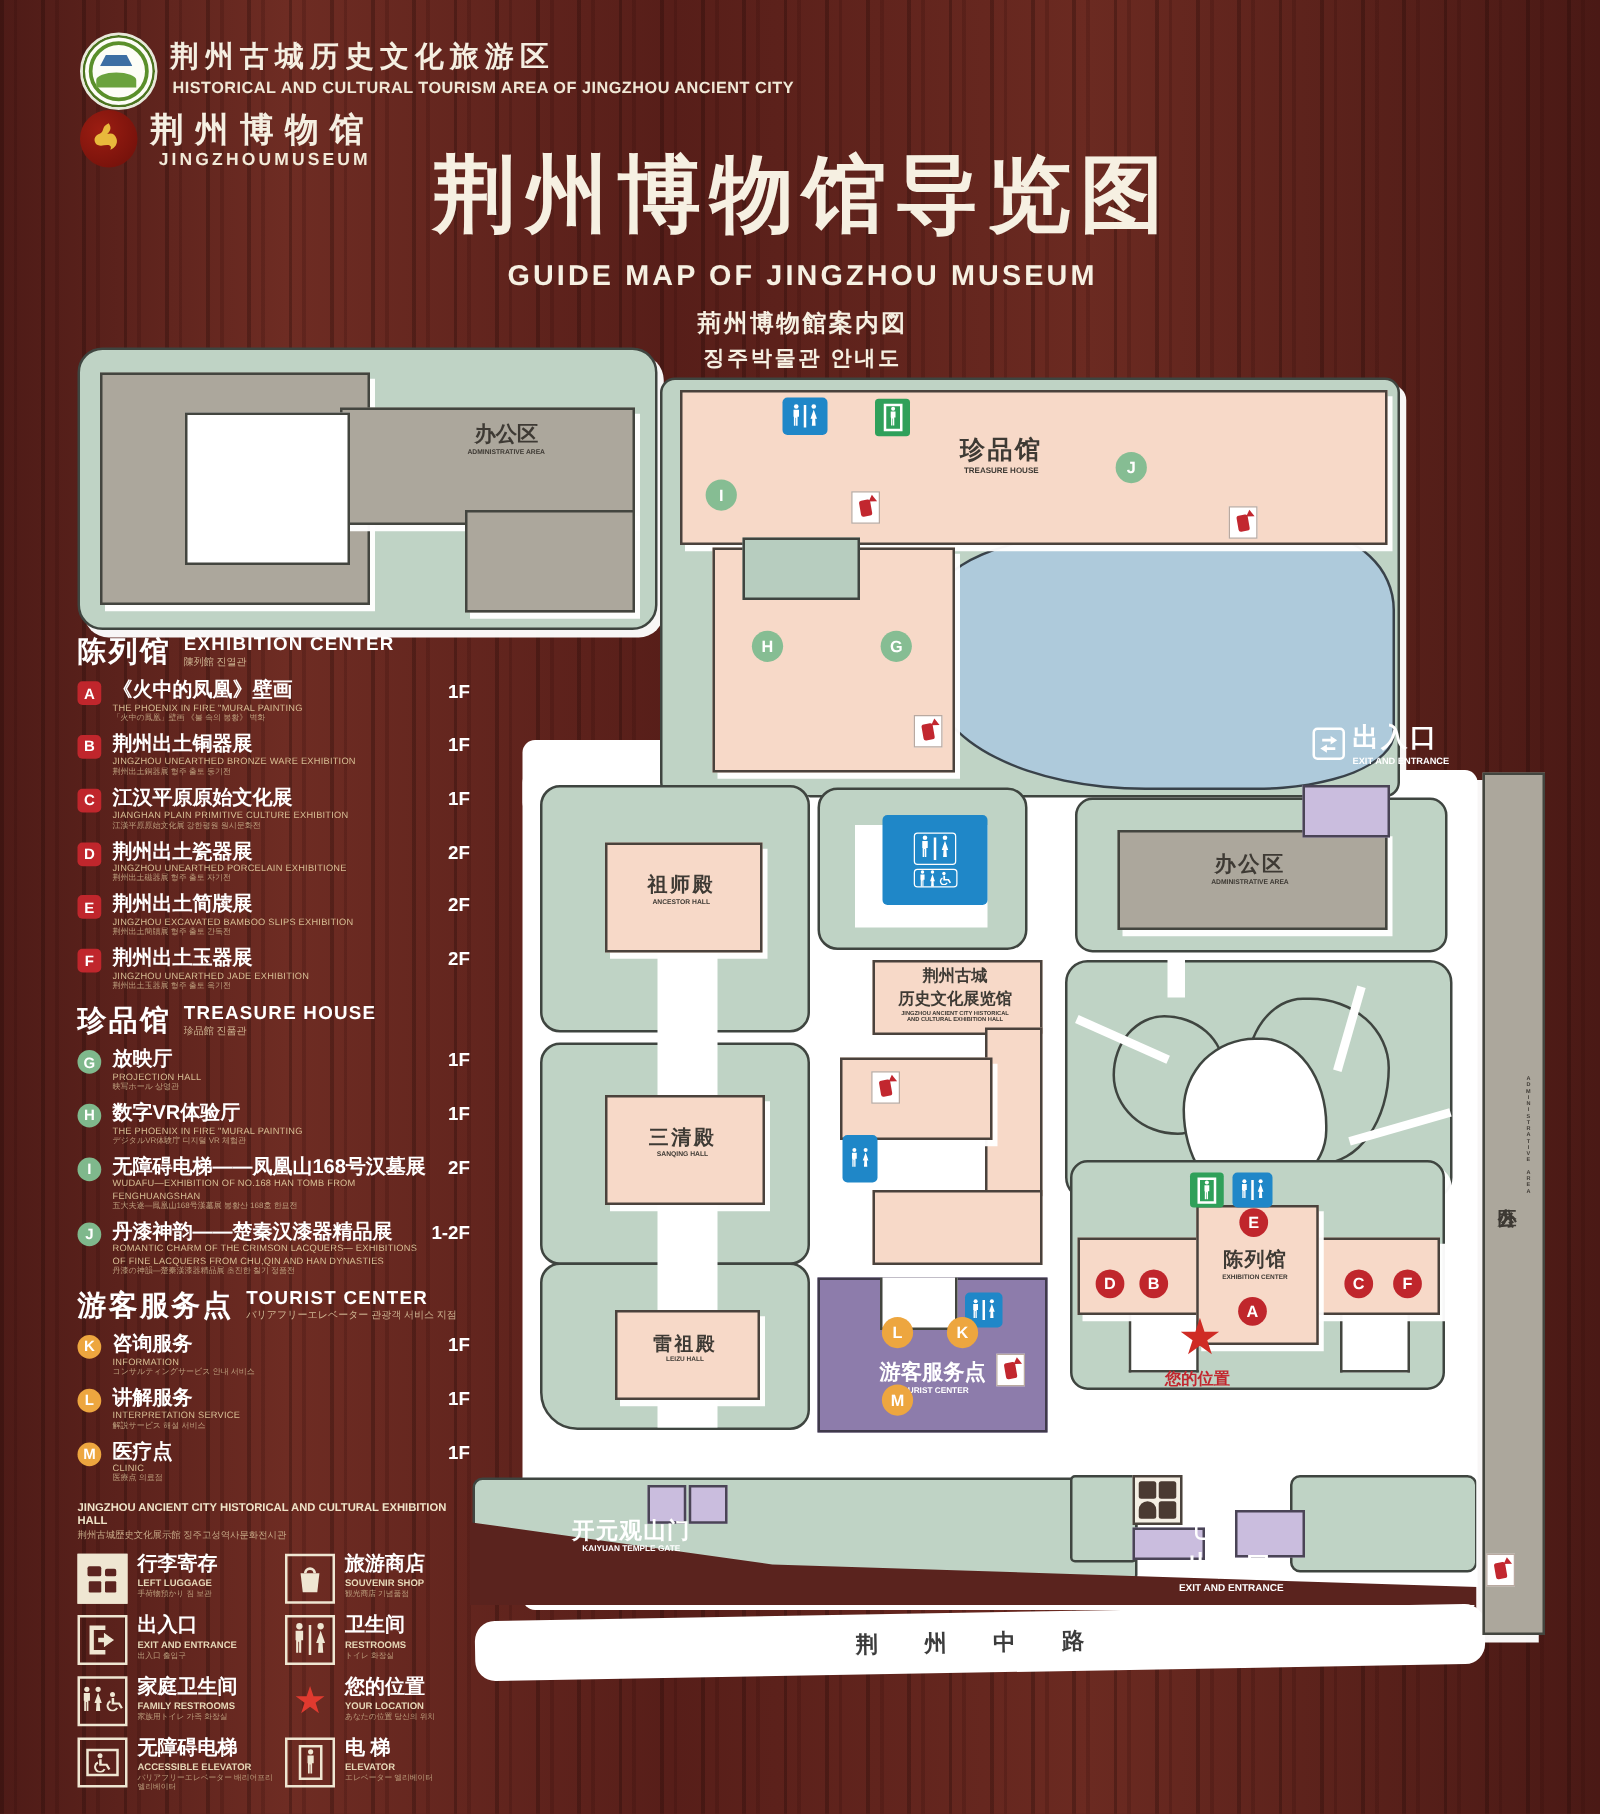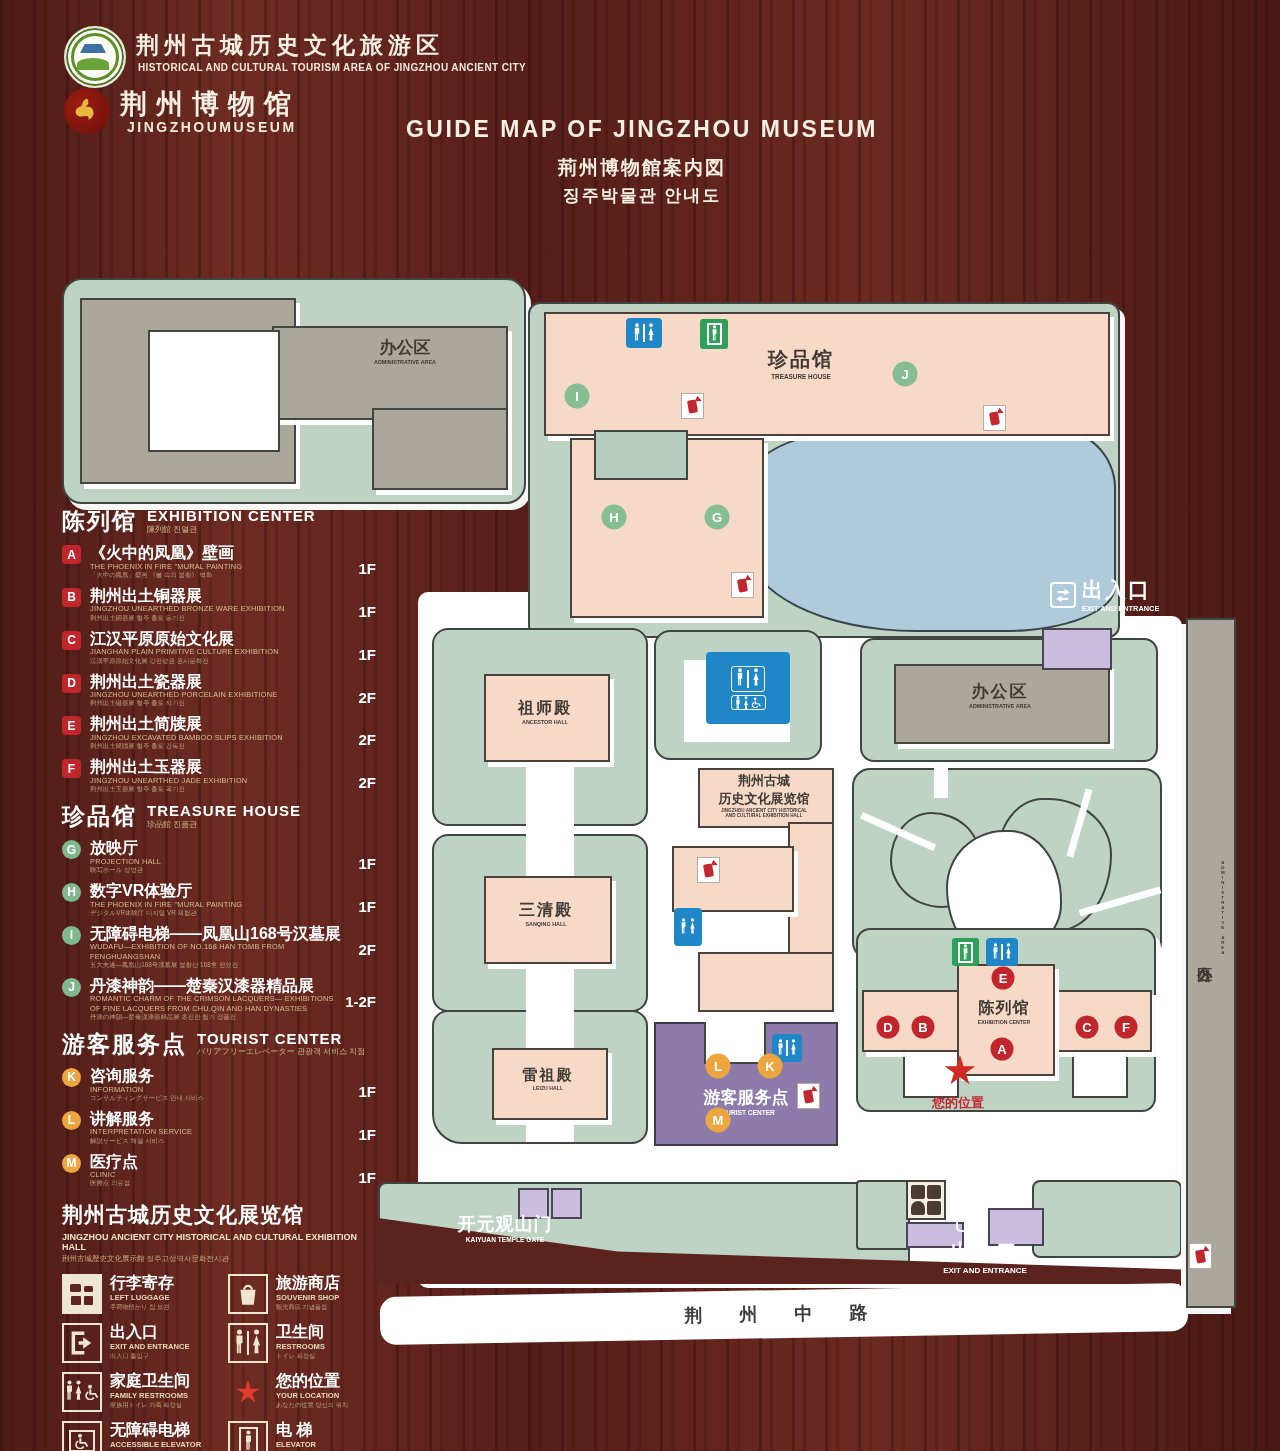--- a/index.html
+++ b/index.html
@@ -10,21 +10,21 @@
       repeating-linear-gradient(90deg, rgba(25,6,4,.28) 0 3px, rgba(0,0,0,0) 3px 11px, rgba(45,10,8,.20) 11px 14px, rgba(0,0,0,0) 14px 33px),
       linear-gradient(90deg,#4e1b17 0%,#6e2c23 18%,#571e19 42%,#6b2a21 68%,#4a1915 100%);
   }
   .abs{position:absolute}
   
   .logo-circ{width:58px;height:58px;border-radius:50%;background:#fdfdf6;border:2px solid #e8e8da;box-shadow:0 0 0 2px #4b731f inset}
   .logo-circ .ring{position:absolute;inset:5px;border-radius:50%;border:3px solid #5a8f2a}
   .logo-circ .roof{position:absolute;left:14px;top:16px;width:26px;height:9px;background:#3d6fa3;clip-path:polygon(0 100%,18% 0,82% 0,100% 100%)}
   .logo-circ .hill{position:absolute;left:11px;top:30px;width:32px;height:12px;background:#6aa23c;border-radius:50% 50% 0 0}
   .logo1-zh{font-size:23px;font-weight:bold;color:#f5efe2;letter-spacing:5px}
-  .logo1-en{font-size:10px;font-weight:bold;color:#f0e8d6;letter-spacing:.4px}
+  .logo1-en{font-size:13px;font-weight:bold;color:#f0e8d6;letter-spacing:.4px}
   .logo-em{width:46px;height:46px;border-radius:50%;background:radial-gradient(circle at 35% 35%,#9c1d12,#6d0f09)}
   .logo-em svg{position:absolute;inset:8px;fill:#e8b93c}
   .logo2-zh{font-size:27px;font-weight:bold;color:#f5efe2;letter-spacing:9px}
   .logo2-en{font-size:14px;font-weight:bold;color:#f2ead8;letter-spacing:2.5px}
   .title-wrap{left:280px;top:110px;width:724px;text-align:center;color:#f6f0e2}
   .title-zh{font-size:67px;font-weight:bold;letter-spacing:7px;white-space:nowrap}
   .title-en{font-size:23px;font-weight:bold;letter-spacing:2.5px;margin-top:6px}
   .title-ja{font-size:19px;font-weight:bold;margin-top:12px;letter-spacing:2px}
   .title-ko{font-size:17px;font-weight:bold;margin-top:3px;letter-spacing:2px}
   
@@ -32,21 +32,21 @@
   .sec{margin-bottom:8px}
   .sec-h{margin-bottom:7px}
   .sec-h .zh{font-size:23px;font-weight:bold;display:inline-block;margin-right:10px;letter-spacing:2px}
   .sec-h .enw{display:inline-block;vertical-align:top;padding-top:2px}
   .sec-h .en{font-size:15px;font-weight:bold;letter-spacing:1px;line-height:1.1}
   .sec-h .sub{font-size:8px;color:#cfb592;line-height:1.2}
   .item{position:relative;padding:0 42px 0 28px;margin-bottom:8px}
   .item .zh{font-size:16px;font-weight:bold;line-height:1.1;white-space:nowrap}
   .item .en{font-size:7.4px;color:#d8bf95;line-height:1.25;letter-spacing:.2px}
   .item .sub{font-size:6.4px;color:#bc9e7d;line-height:1.25}
-  .item .fl{position:absolute;right:0;top:16px;font-size:15px;font-weight:bold}
+  .item .fl{position:absolute;right:0;top:1px;font-size:15px;font-weight:bold}
   .bdg{position:absolute;left:0;top:1px;width:19px;height:19px;display:flex;align-items:center;justify-content:center;font-size:12px;font-weight:bold;color:#fff}
   .bdg.red{background:#c0262c;border-radius:4px}
   .bdg.green{background:#7fb88c;border-radius:50%}
   .bdg.orange{background:#eda63f;border-radius:50%}
   .hall-note{margin:14px 0 10px}
   .hall-note .zh{font-size:21px;font-weight:bold;letter-spacing:1px;white-space:nowrap}
   .hall-note .en{font-size:9px;font-weight:bold;color:#efe3c8;margin-top:3px}
   .hall-note .sub{font-size:7.5px;color:#c6a986;margin-top:2px}
   .grid{display:grid;grid-template-columns:160px 148px;gap:9px 6px;margin-top:10px}
   .sym{display:flex;gap:8px;align-items:flex-start}
@@ -109,20 +109,21 @@
 
 <div class="abs logo-em" style="left:64px;top:88px">
   <svg viewBox="0 0 24 24">
       <path d="M12 2c2 3 1 5-1 7 3-1 5 0 6 3 1 3-1 6-4 7 1-2 0-3-2-3s-4 1-6 0c-2-1-3-4-1-6 1.5-1.5 3-1 4-3 .8-1.7.5-3.4 4-5z"></path>
     </svg>
 </div>
 <div class="abs logo2-zh" style="left:120px;top:86px">荆州博物馆</div>
 <div class="abs logo2-en" style="left:127px;top:119px">JINGZHOUMUSEUM</div>
 
 <div class="abs title-wrap">
+  <div class="title-zh">荆州博物馆导览图</div>
   <div class="title-en">GUIDE MAP OF JINGZHOU MUSEUM</div>
   <div class="title-ja">荊州博物館案内図</div>
   <div class="title-ko">징주박물관 안내도</div>
 </div>
 
 <div id="legend">
   <div id="legend-sections">
       <div class="sec">
         <div class="sec-h"><span class="zh">陈列馆</span><span class="enw"><div class="en">EXHIBITION CENTER</div><div class="sub">陳列館  진열관</div></span></div>
         <div class="item">
@@ -219,21 +220,20 @@
           <span class="bdg orange">M</span>
           <div class="zh">医疗点</div>
           <div class="en">CLINIC</div>
           <div class="sub">医療点  의료점</div>
           <span class="fl">1F</span>
         </div>
       </div>
     </div>
 
   <div class="hall-note">
-    <div class="zh">荆州古城历史文化展览馆</div>
     <div class="en">JINGZHOU ANCIENT CITY HISTORICAL AND CULTURAL EXHIBITION HALL</div>
     <div class="sub">荆州古城歴史文化展示館  징주고성역사문화전시관</div>
   </div>
 
   <div class="grid">
     <div class="sym">
       <div class="ic fillw">
           <span class="svg-lug" style="width: 30px; height: 30px; display: inline-block;">
             <svg class="fig" viewBox="0 0 30 30">
               <rect x="3" y="5" width="11" height="8" rx="1.5"></rect>

